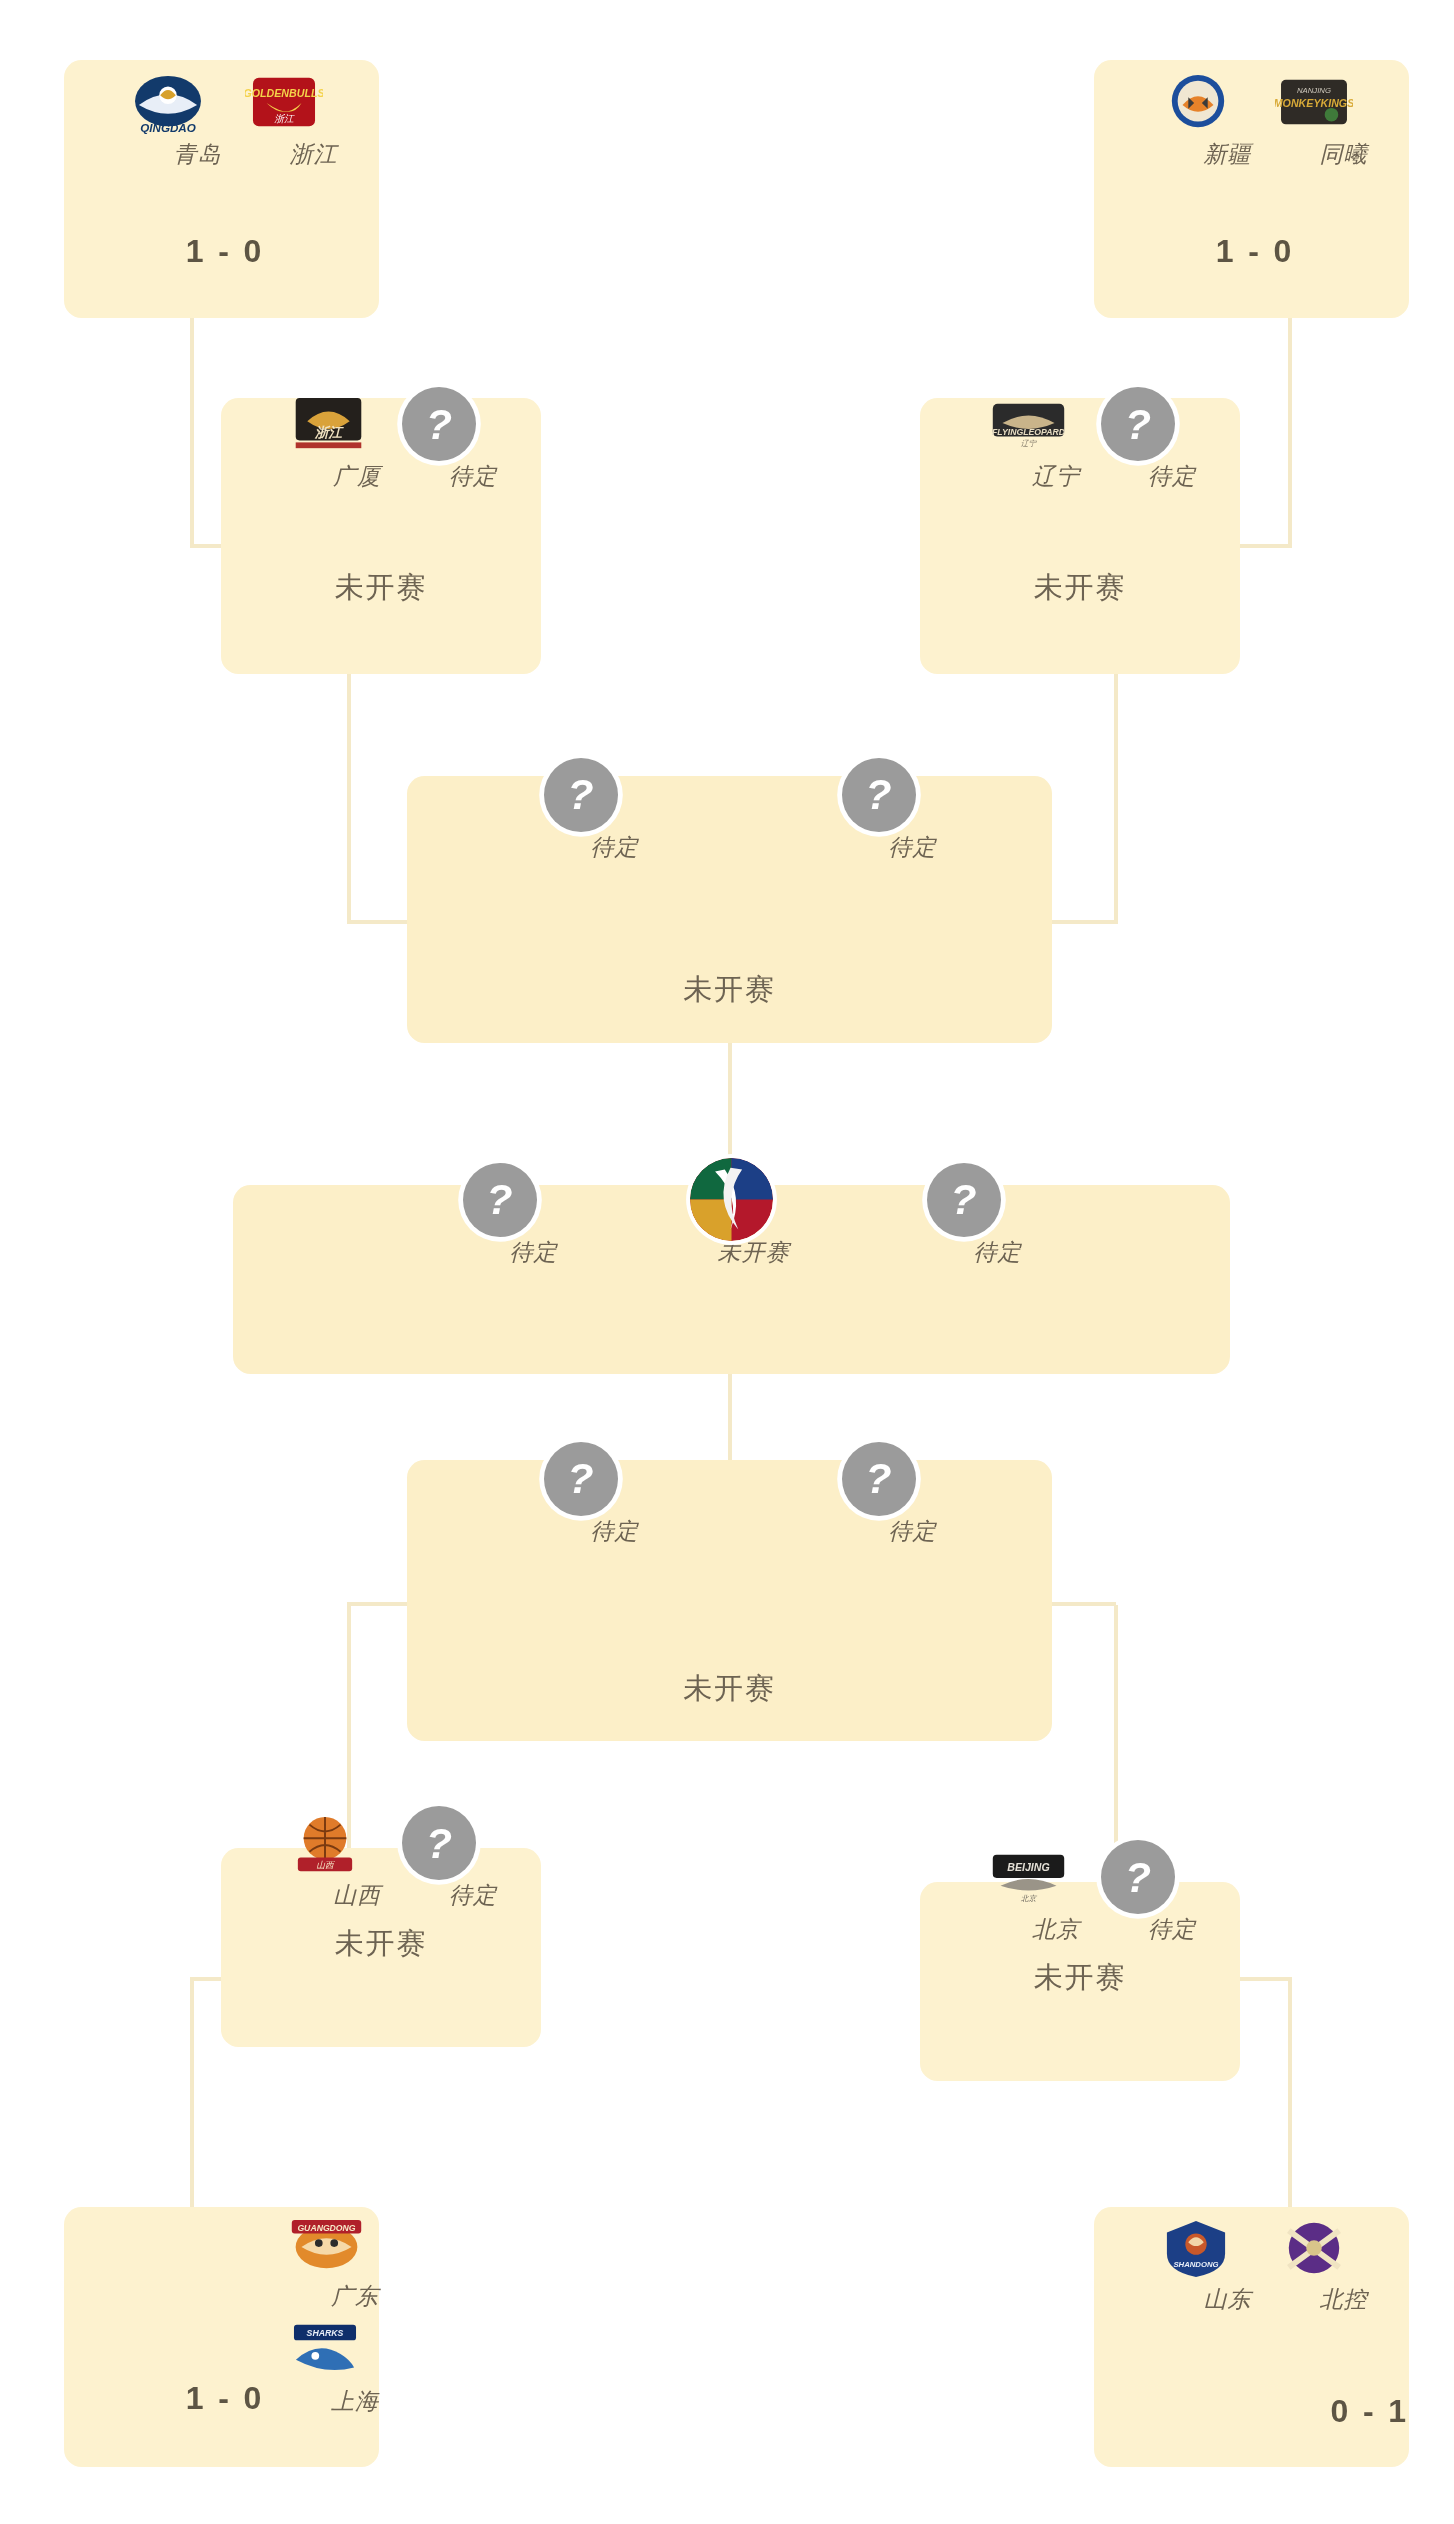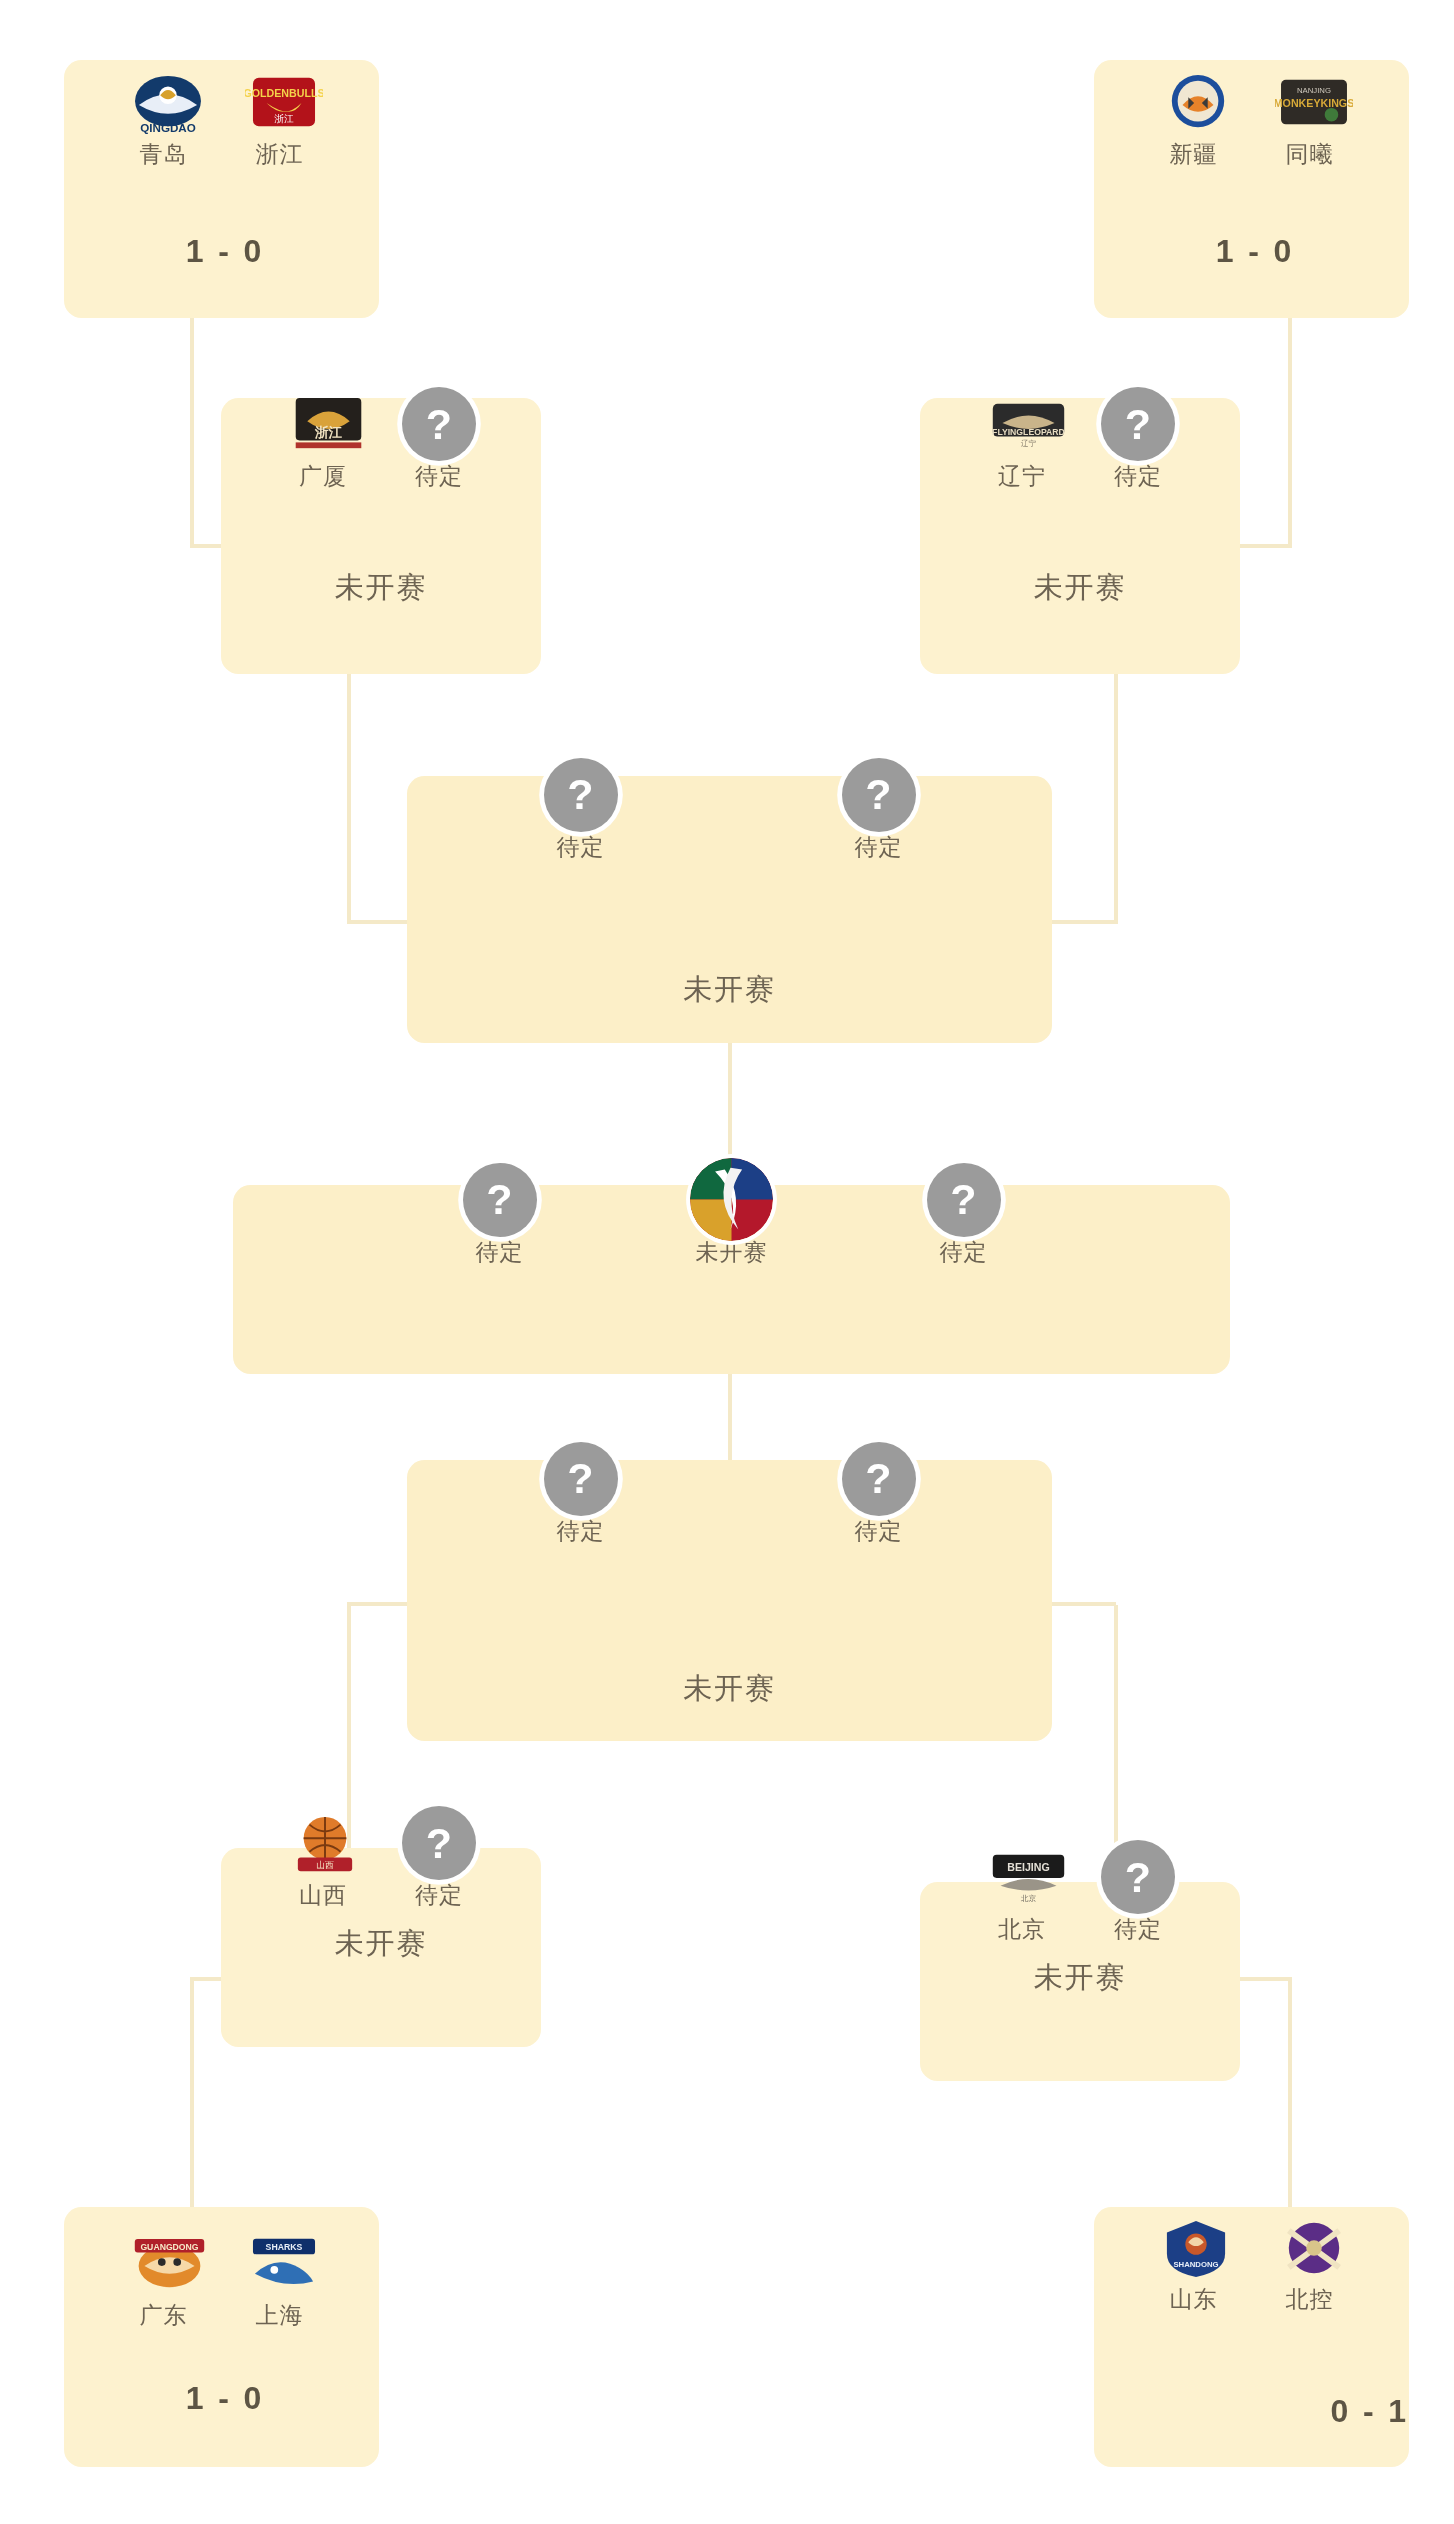--- a/index.html
+++ b/index.html
@@ -40,21 +40,22 @@
   }
   .teams {
     position: absolute;
     left: 0; right: 0;
     display: flex;
     justify-content: center;
     align-items: flex-end;
   }
   .team {
     width: 116px;
-    text-align: center;
+    text-align: right;
+    font-style: italic;
   }
   .logo-wrap {
     height: 72px;
     display: flex;
     align-items: center;
     justify-content: center;
   }
   .team-name {
     font-size: 23px;
     color: #6d6352;
@@ -376,21 +377,21 @@
         <div class="logo-wrap">
           <span class="qmark">?</span>
         </div>
         <div class="team-name">待定</div>
       </div>
     </div>
     <div class="status" style="top:76px;">未开赛</div>
   </div>
 
   <div class="card" style="left:64px; top:2207px; width:315px; height:260px;">
-    <div class="teams" style="top:20px;">
+    <div class="teams" style="top:1px;flex-direction:column;">
       <div class="team">
         <div class="logo-wrap">
           <span class="crest">
             <svg width="81" height="64" viewBox="0 0 84 66">
               <ellipse cx="42" cy="34" rx="32" ry="22" fill="#e28a2b"></ellipse>
               <path d="M16 34 q26 -18 52 0 q-26 16 -52 0z" fill="#f6d9a8"></path>
               <circle cx="34" cy="30" r="4" fill="#2b2b2b"></circle>
               <circle cx="50" cy="30" r="4" fill="#2b2b2b"></circle>
               <rect x="6" y="6" width="72" height="14" rx="3" fill="#b0202a"></rect>
               <text x="42" y="17" font-size="9" font-family="Liberation Sans" fill="#f7e9c8" text-anchor="middle" font-weight="bold">GUANGDONG</text>

